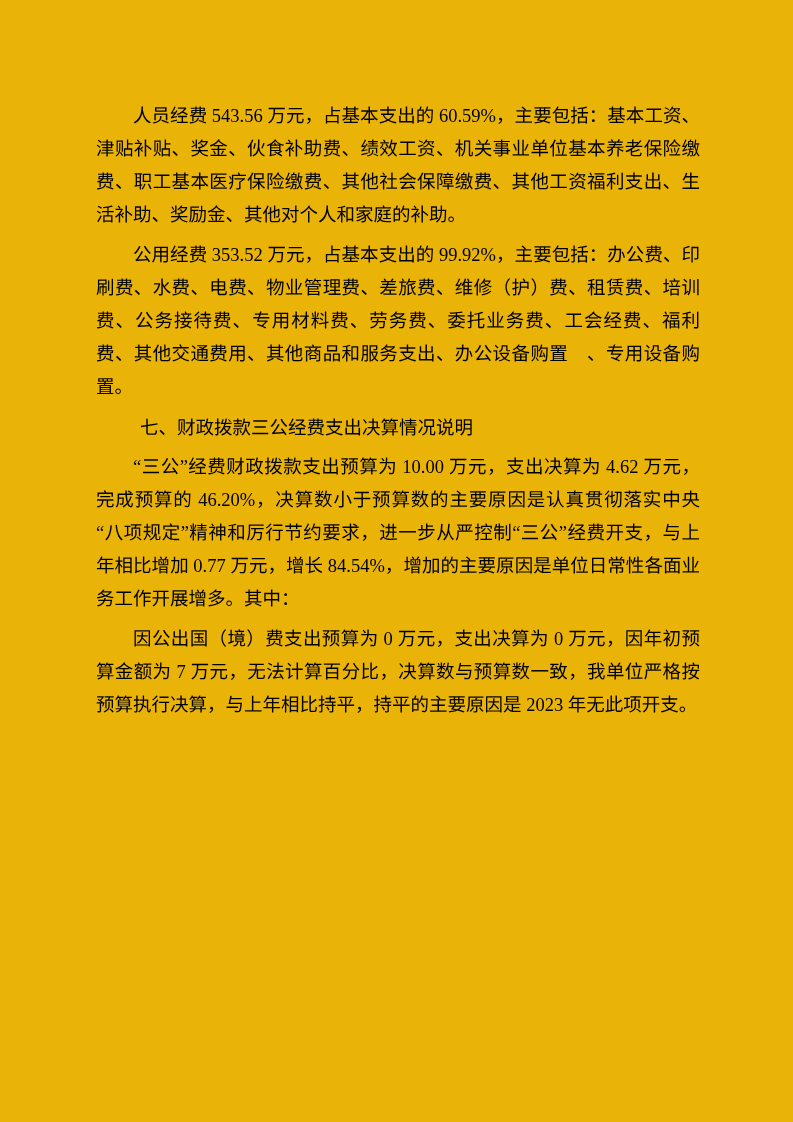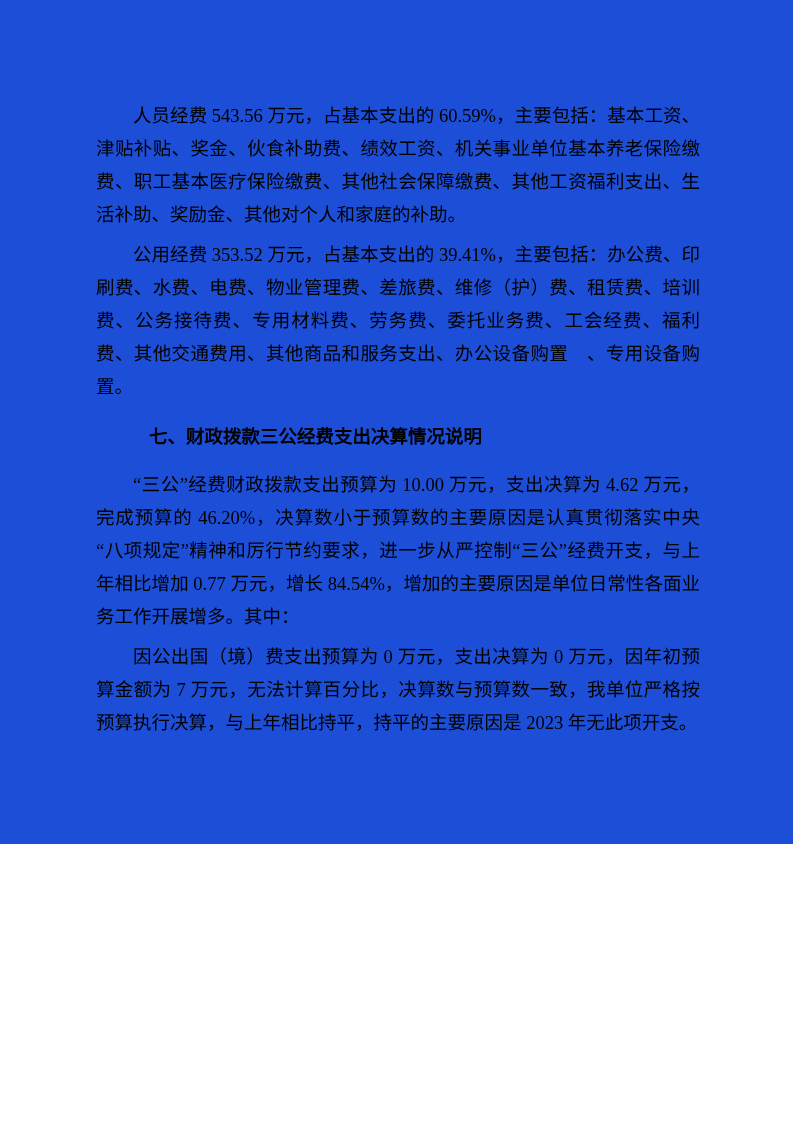--- a/index.html
+++ b/index.html
@@ -3,22 +3,22 @@
 <meta charset="utf-8">
 <style>
   html, body {
     margin: 0;
     padding: 0;
     background: #ffffff;
   }
   .page {
     position: relative;
     width: 793px;
-    height: 844px;
-    background: #1d4ed8;
+    height: 1122px;
+    background: #eab308;
     box-sizing: border-box;
     padding: 100px 81px 0 96px;
     overflow: hidden;
   }
   .doc {
     width: 604px;
     color: #000000;
   }
   .body-para {
     font-family: "Liberation Serif", "DejaVu Serif", serif;
@@ -27,38 +27,38 @@
     text-align: justify;
     text-justify: inter-ideograph;
     text-indent: 2em;
     margin: 0 0 7px 0;
     word-break: break-all;
   }
   .heading-l1, .heading-l2 {
     font-family: "Liberation Sans", "DejaVu Sans", sans-serif;
     font-size: 18.5px;
     line-height: 33px;
-    font-weight: bold;
+    font-weight: normal;
     text-indent: 2em;
     text-align: left;
-    margin: 16px;
+    margin: 7px;
   }
   .heading-l2 {
     margin-bottom: 8px;
   }
 </style>
 </head>
 <body>
 
 <div class="page">
   <main class="doc">
 
     <p class="body-para">人员经费 543.56 万元，占基本支出的 60.59%，主要包括：基本工资、津贴补贴、奖金、伙食补助费、绩效工资、机关事业单位基本养老保险缴费、职工基本医疗保险缴费、其他社会保障缴费、其他工资福利支出、生活补助、奖励金、其他对个人和家庭的补助。</p>
 
-    <p class="body-para">公用经费 353.52 万元，占基本支出的 39.41%，主要包括：办公费、印刷费、水费、电费、物业管理费、差旅费、维修（护）费、租赁费、培训费、公务接待费、专用材料费、劳务费、委托业务费、工会经费、福利费、其他交通费用、其他商品和服务支出、办公设备购置　、专用设备购置。</p>
+    <p class="body-para">公用经费 353.52 万元，占基本支出的 99.92%，主要包括：办公费、印刷费、水费、电费、物业管理费、差旅费、维修（护）费、租赁费、培训费、公务接待费、专用材料费、劳务费、委托业务费、工会经费、福利费、其他交通费用、其他商品和服务支出、办公设备购置　、专用设备购置。</p>
 
     <h2 class="heading-l1">七、财政拨款三公经费支出决算情况说明</h2>
 
 
     <p class="body-para">“三公”经费财政拨款支出预算为 10.00 万元，支出决算为 4.62 万元，完成预算的 46.20%，决算数小于预算数的主要原因是认真贯彻落实中央“八项规定”精神和厉行节约要求，进一步从严控制“三公”经费开支，与上年相比增加 0.77 万元，增长 84.54%，增加的主要原因是单位日常性各面业务工作开展增多。其中：</p>
 
     <p class="body-para">因公出国（境）费支出预算为 0 万元，支出决算为 0 万元，因年初预算金额为 7 万元，无法计算百分比，决算数与预算数一致，我单位严格按预算执行决算，与上年相比持平，持平的主要原因是 2023 年无此项开支。</p>
 
 
   </main>

